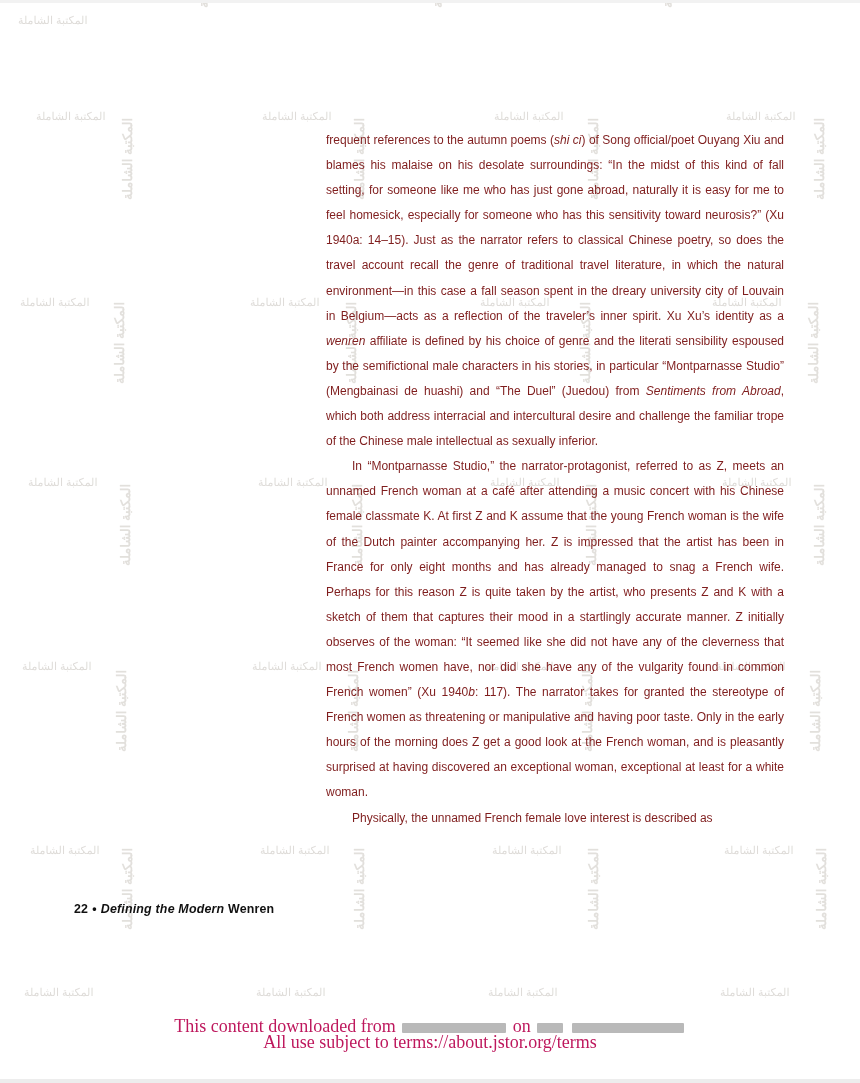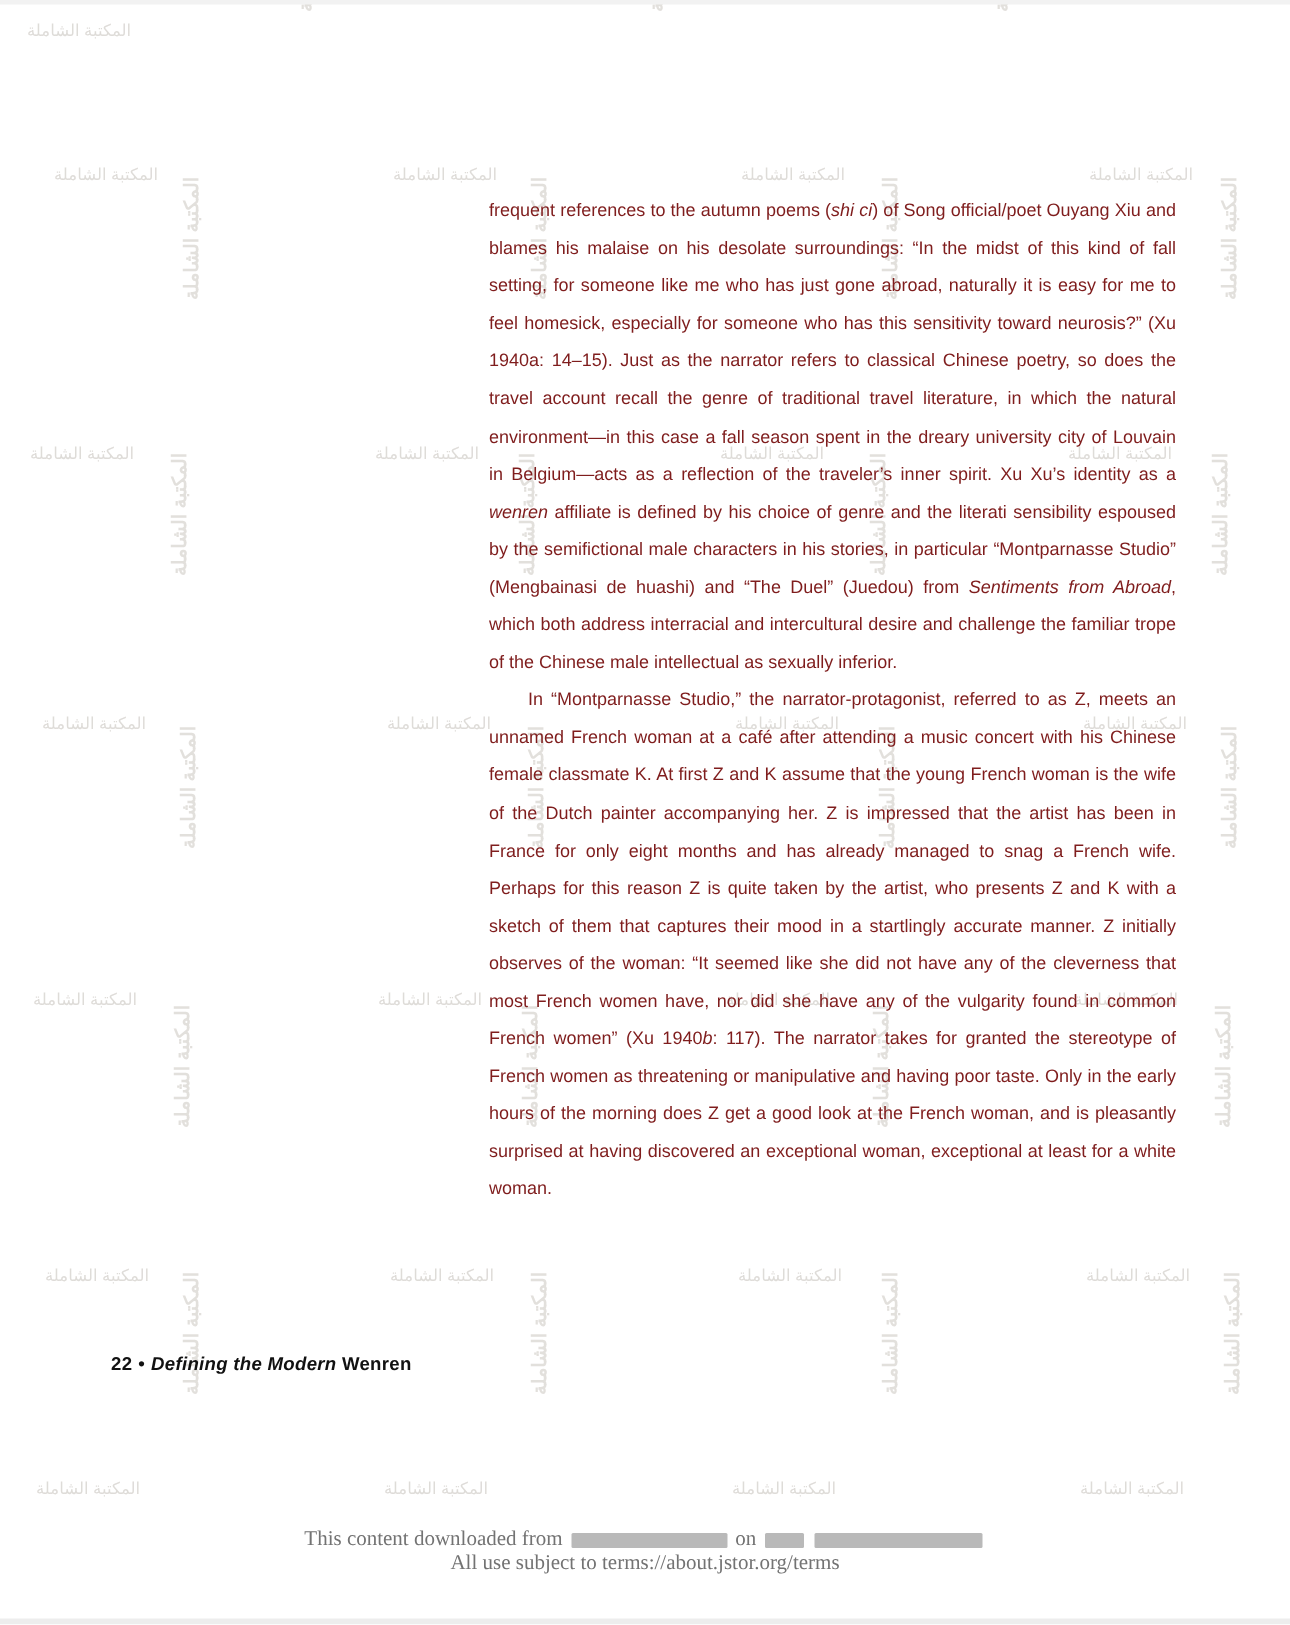--- a/index.html
+++ b/index.html
@@ -84,22 +84,22 @@
   .running-foot .ital { font-style: italic; }
 
   
   .jstor-footer {
     position: absolute;
     left: 0;
     right: 0;
     top: 1019px;
     text-align: center;
     font-family: "Liberation Serif", serif;
-    font-size: 14px;
-    color: #737373;
+    font-size: 18px;
+    color: #be185d;
     line-height: 15px;
     z-index: 3;
   }
   .redacted {
     display: inline-block;
     vertical-align: middle;
     background: #b9b9b9;
     color: transparent;
     height: 10px;
     border-radius: 1px;
@@ -182,20 +182,21 @@
   <div class="wm" style="left:256px; top:986px;">المكتبة الشاملة</div>
   <div class="wm" style="left:488px; top:986px;">المكتبة الشاملة</div>
   <div class="wm" style="left:720px; top:986px;">المكتبة الشاملة</div>
 </div>
 
 <div class="page">
 
   <div class="text-column">
     <p class="para">frequent references to the autumn poems (<i>shi ci</i>) of Song official/poet Ouyang Xiu and blames his malaise on his desolate surroundings: “In the midst of this kind of fall setting, for someone like me who has just gone abroad, naturally it is easy for me to feel homesick, especially for someone who has this sensitivity toward neurosis?” (Xu 1940a: 14–15). Just as the narrator refers to classical Chinese poetry, so does the travel account recall the genre of traditional travel literature, in which the natural environment—in this case a fall season spent in the dreary university city of Louvain in Belgium—acts as a reflection of the traveler’s inner spirit. Xu Xu’s identity as a <i>wenren</i> affiliate is defined by his choice of genre and the literati sensibility espoused by the semifictional male characters in his stories, in particular “Montparnasse Studio” (Mengbainasi de huashi) and “The Duel” (Juedou) from <i>Sentiments from Abroad</i>, which both address interracial and intercultural desire and challenge the familiar trope of the Chinese male intellectual as sexually inferior.</p>
     <p class="para">In “Montparnasse Studio,” the narrator-protagonist, referred to as Z, meets an unnamed French woman at a café after attending a music concert with his Chinese female classmate K. At first Z and K assume that the young French woman is the wife of the Dutch painter accompanying her. Z is impressed that the artist has been in France for only eight months and has already managed to snag a French wife. Perhaps for this reason Z is quite taken by the artist, who presents Z and K with a sketch of them that captures their mood in a startlingly accurate manner. Z initially observes of the woman: “It seemed like she did not have any of the cleverness that most French women have, nor did she have any of the vulgarity found in common French women” (Xu 1940<i>b</i>: 117). The narrator takes for granted the stereotype of French women as threatening or manipulative and having poor taste. Only in the early hours of the morning does Z get a good look at the French woman, and is pleasantly surprised at having discovered an exceptional woman, exceptional at least for a white woman.</p>
+    <p class="para">Physically, the unnamed French female love interest is described as</p>
   </div>
 
   <div class="running-foot">
     <span class="num">22</span><span class="dot">•</span><span class="ital">Defining the Modern</span> <span>Wenren</span>
   </div>
 
   <div class="jstor-footer">
     <div>
       <span>This content downloaded from</span>
       <span class="redacted r1"></span>

